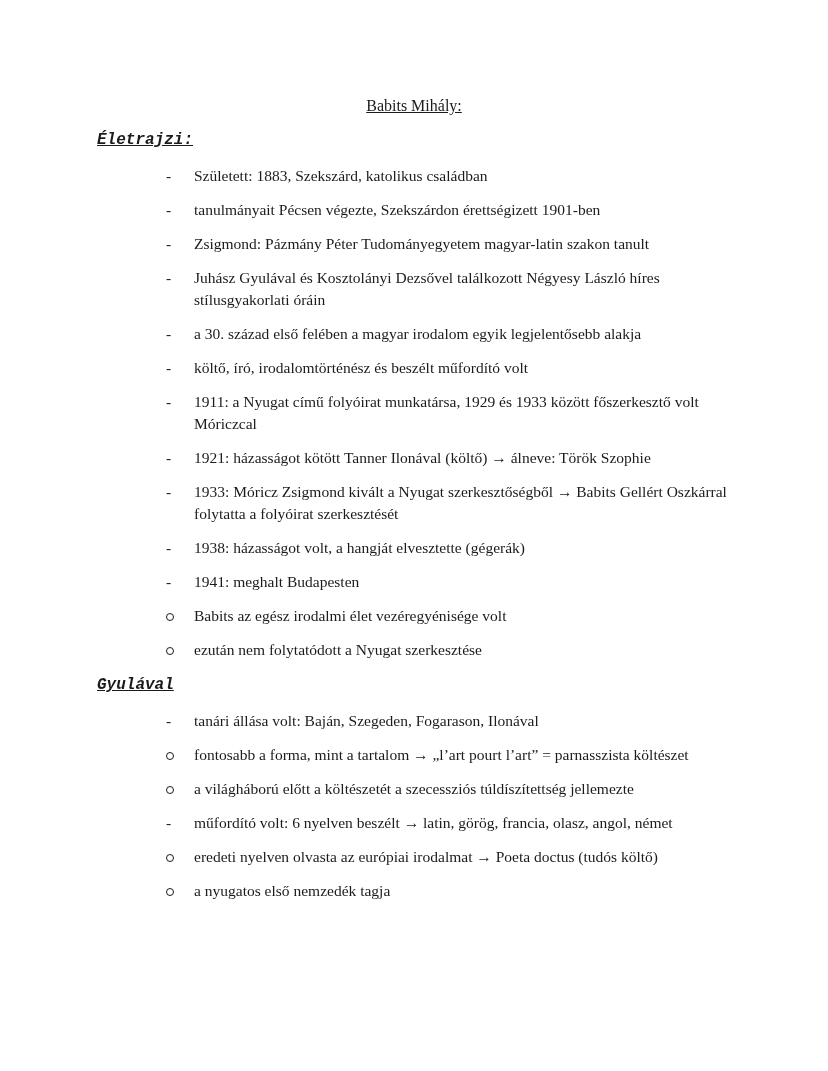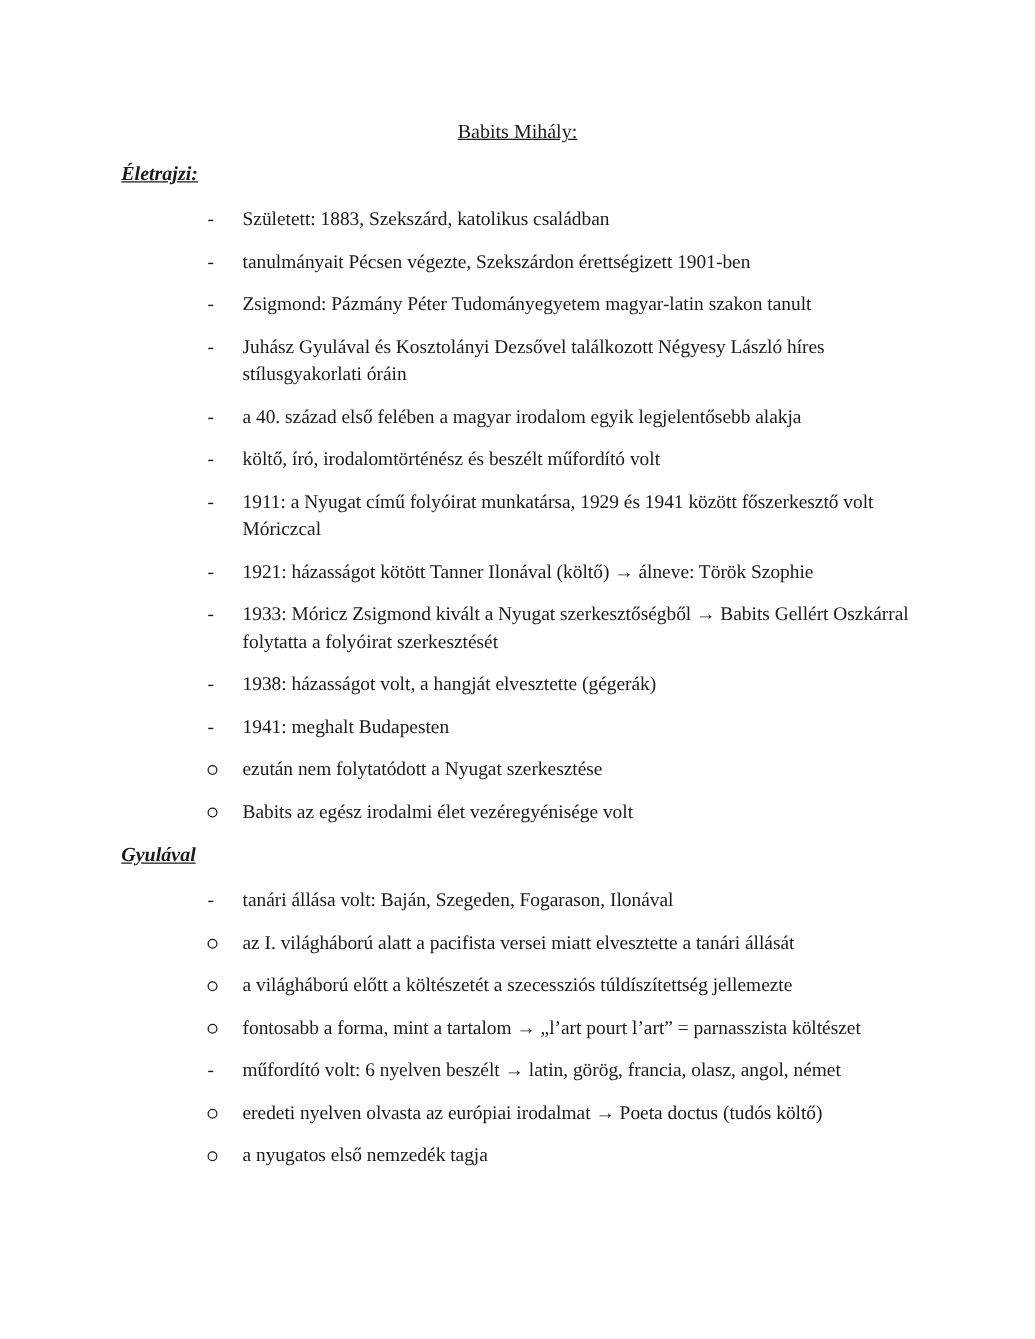--- a/index.html
+++ b/index.html
@@ -23,20 +23,21 @@
     line-height: 20px;
     text-decoration: underline;
   }
   .section-heading {
     margin: 14px 0 15px 97px;
     font-size: 16px;
     font-weight: bold;
     font-style: italic;
     text-decoration: underline;
     line-height: 20px;
+    font-family: Liberation Mono, monospace;
   }
   .list {
     margin-left: 166px;
     width: 572px;
   }
   .item {
     display: flex;
     align-items: flex-start;
     font-size: 15.5px;
     line-height: 22px;
@@ -82,74 +83,70 @@
           <div class="item">
             <span class="marker dash">-</span>
             <span class="text">Zsigmond: Pázmány Péter Tudományegyetem magyar-latin szakon tanult</span>
           </div>
           <div class="item">
             <span class="marker dash">-</span>
             <span class="text">Juhász Gyulával és Kosztolányi Dezsővel találkozott Négyesy László híres stílusgyakorlati óráin</span>
           </div>
           <div class="item">
             <span class="marker dash">-</span>
-            <span class="text">a 40. század első felében a magyar irodalom egyik legjelentősebb alakja</span>
+            <span class="text">a 30. század első felében a magyar irodalom egyik legjelentősebb alakja</span>
           </div>
           <div class="item">
             <span class="marker dash">-</span>
             <span class="text">költő, író, irodalomtörténész és beszélt műfordító volt</span>
           </div>
           <div class="item">
             <span class="marker dash">-</span>
-            <span class="text">1911: a Nyugat című folyóirat munkatársa, 1929 és 1941 között főszerkesztő volt Móriczcal</span>
+            <span class="text">1911: a Nyugat című folyóirat munkatársa, 1929 és 1933 között főszerkesztő volt Móriczcal</span>
           </div>
           <div class="item">
             <span class="marker dash">-</span>
             <span class="text">1921: házasságot kötött Tanner Ilonával (költő) → álneve: Török Szophie</span>
           </div>
           <div class="item">
             <span class="marker dash">-</span>
             <span class="text">1933: Móricz Zsigmond kivált a Nyugat szerkesztőségből → Babits Gellért Oszkárral folytatta a folyóirat szerkesztését</span>
           </div>
           <div class="item">
             <span class="marker dash">-</span>
             <span class="text">1938: házasságot volt, a hangját elvesztette (gégerák)</span>
           </div>
           <div class="item">
             <span class="marker dash">-</span>
             <span class="text">1941: meghalt Budapesten</span>
           </div>
           <div class="item">
             <span class="marker circle"></span>
-            <span class="text">ezután nem folytatódott a Nyugat szerkesztése</span>
+            <span class="text">Babits az egész irodalmi élet vezéregyénisége volt</span>
           </div>
           <div class="item">
             <span class="marker circle"></span>
-            <span class="text">Babits az egész irodalmi élet vezéregyénisége volt</span>
+            <span class="text">ezután nem folytatódott a Nyugat szerkesztése</span>
           </div>
         </div>
       </div>
       <div class="section">
         <div class="section-heading">Gyulával</div>
         <div class="list">
           <div class="item">
             <span class="marker dash">-</span>
             <span class="text">tanári állása volt: Baján, Szegeden, Fogarason, Ilonával</span>
           </div>
           <div class="item">
             <span class="marker circle"></span>
-            <span class="text">az I. világháború alatt a pacifista versei miatt elvesztette a tanári állását</span>
+            <span class="text">fontosabb a forma, mint a tartalom → „l’art pourt l’art” = parnasszista költészet</span>
           </div>
           <div class="item">
             <span class="marker circle"></span>
             <span class="text">a világháború előtt a költészetét a szecessziós túldíszítettség jellemezte</span>
-          </div>
-          <div class="item">
-            <span class="marker circle"></span>
-            <span class="text">fontosabb a forma, mint a tartalom → „l’art pourt l’art” = parnasszista költészet</span>
           </div>
           <div class="item">
             <span class="marker dash">-</span>
             <span class="text">műfordító volt: 6 nyelven beszélt → latin, görög, francia, olasz, angol, német</span>
           </div>
           <div class="item">
             <span class="marker circle"></span>
             <span class="text">eredeti nyelven olvasta az európiai irodalmat → Poeta doctus (tudós költő)</span>
           </div>
           <div class="item">

